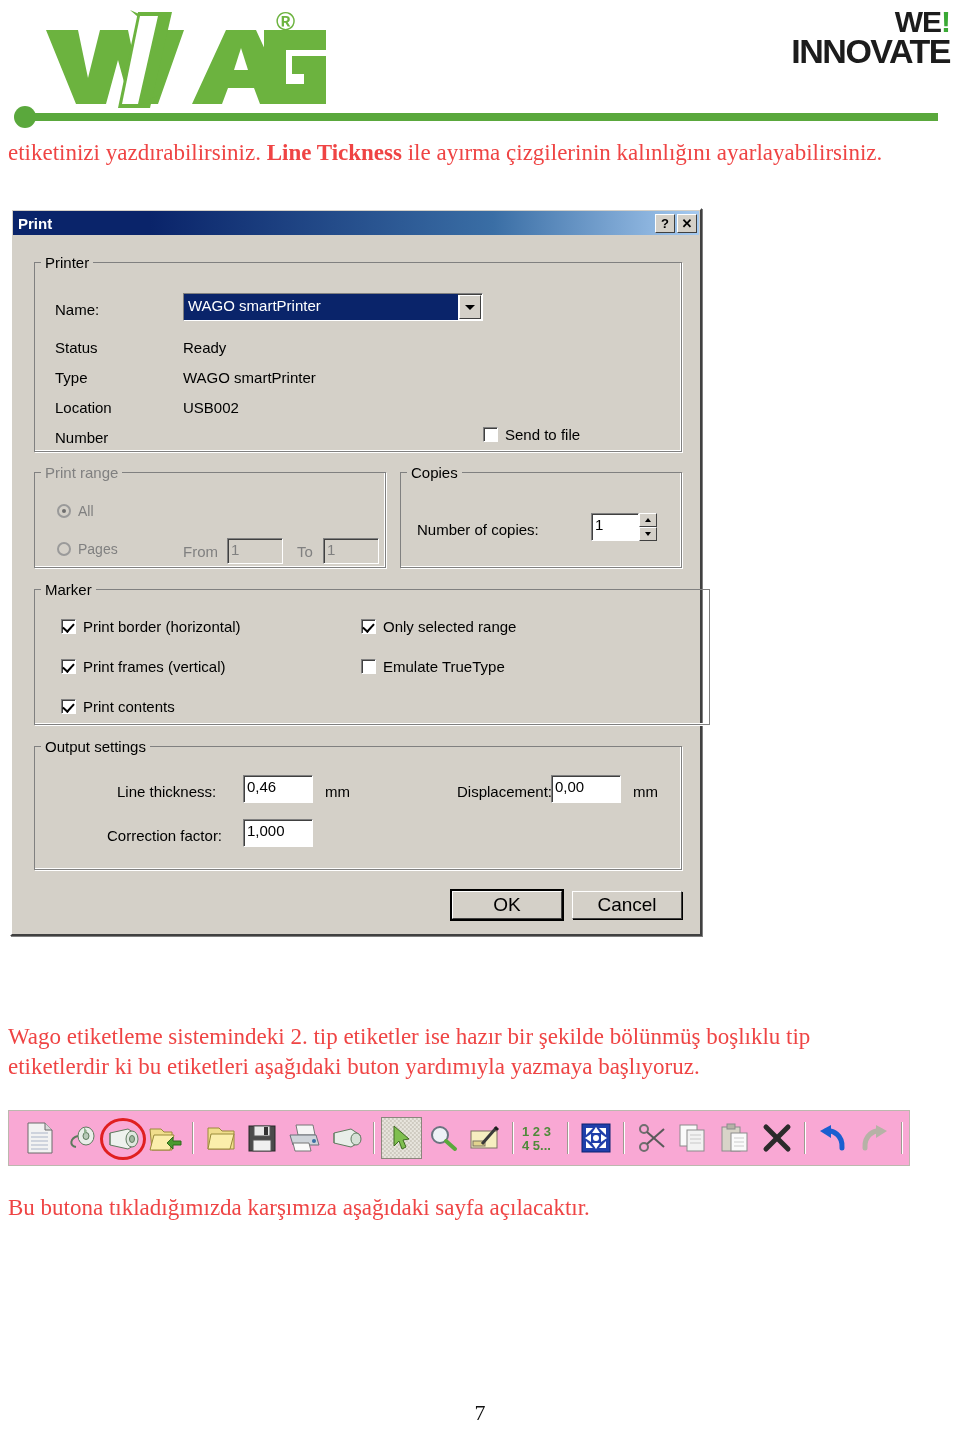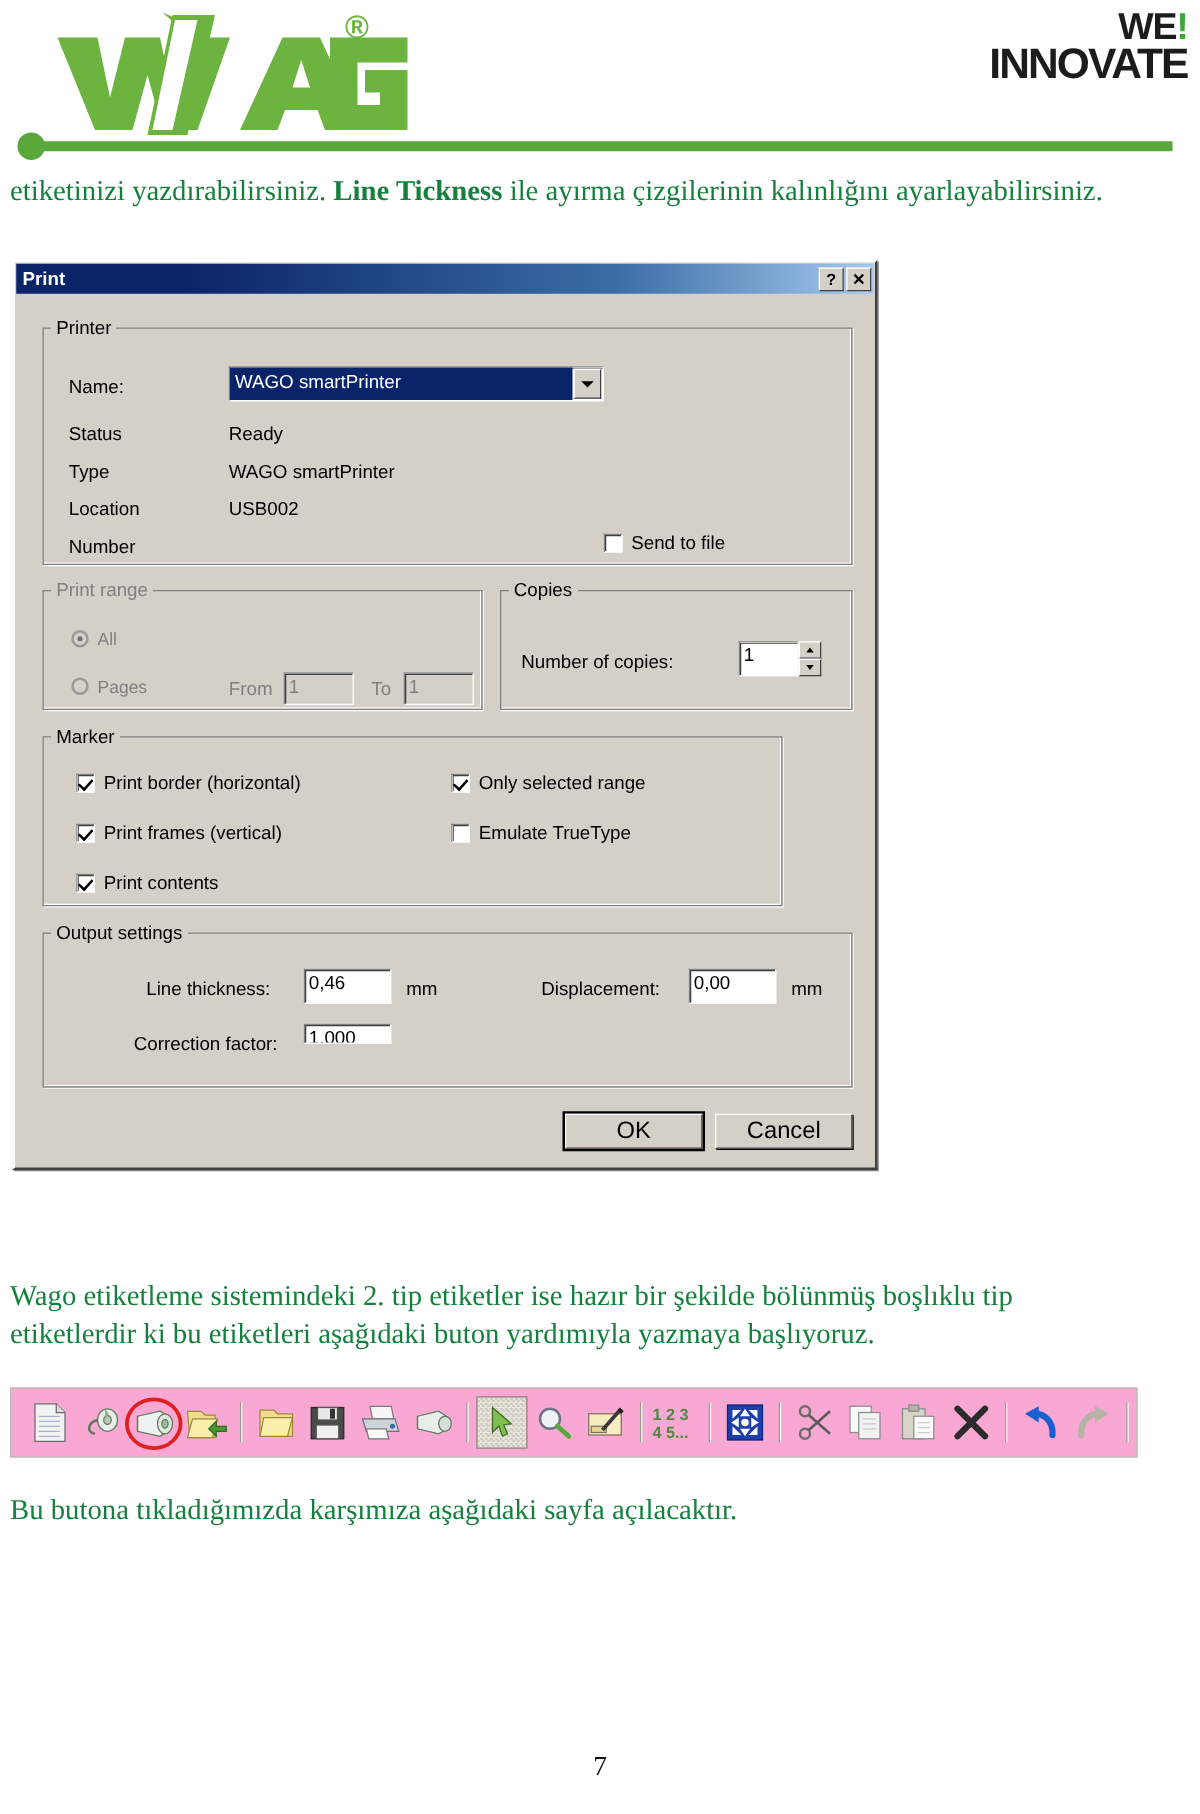--- a/index.html
+++ b/index.html
@@ -44,21 +44,21 @@
     width: 22px; height: 22px; border-radius: 50%;
     background: #5aa83c;
   }
 
   
   .para {
     position: absolute;
     font-family: "Liberation Serif", serif;
     font-size: 23px;
     line-height: 30px;
-    color: #15803d;
+    color: #ef4444;
   }
   .p-intro { left: 8px; top: 138px; width: 890px; }
   .p-intro b { font-weight: bold; }
   .p-mid   { left: 8px; top: 1022px; width: 900px; }
   .p-bot   { left: 8px; top: 1193px; width: 900px; }
   .page-no {
     position: absolute; left: 0; top: 1400px; width: 960px;
     text-align: center; font-size: 22px;
     font-family: "Liberation Serif", serif; color: #111;
   }
@@ -333,21 +333,21 @@
       <div class="spin" style="left:238px; top:32px; height:28px;">
         <div>
             <span class="tri-up-s"></span>
           </div>
         <div>
             <span class="tri-dn-s"></span>
           </div>
       </div>
     </fieldset>
 
-    <fieldset class="grp" style="left:22px; top:345px; width:592px; height:144px;">
+    <fieldset class="grp" style="left:22px; top:345px; width:676px; height:144px;">
       <legend>Marker</legend>
 
       <div class="cbrow" style="left:26px; top:20px;">
         <span class="cbox checked"></span>
         <span class="cl">Print border (horizontal)</span>
       </div>
       <div class="cbrow" style="left:26px; top:60px;">
         <span class="cbox checked"></span>
         <span class="cl">Print frames (vertical)</span>
       </div>
@@ -365,26 +365,26 @@
       </div>
     </fieldset>
 
     <fieldset class="grp" style="left:22px; top:502px; width:648px; height:132px;">
       <legend>Output settings</legend>
 
       <div class="lbl" style="left:82px; top:28px;">Line thickness:</div>
       <div class="field" style="left:208px; top:20px; width:70px; height:28px;">0,46</div>
       <div class="lbl" style="left:290px; top:28px;">mm</div>
 
-      <div class="lbl" style="left:398px; top:28px;text-align:right;">Displacement:</div>
+      <div class="lbl" style="left:422px; top:28px;text-align:right;">Displacement:</div>
       <div class="field" style="left:516px; top:20px; width:70px; height:28px;">0,00</div>
       <div class="lbl" style="left:598px; top:28px;">mm</div>
 
       <div class="lbl" style="left:72px; top:72px;">Correction factor:</div>
-      <div class="field" style="left:208px; top:64px; width:70px; height:16px;">1,000</div>
+      <div class="field" style="left:208px; top:64px; width:70px; height:28px;">1,000</div>
     </fieldset>
 
     <div class="btn default" style="left:440px; top:655px; width:110px;">OK</div>
     <div class="btn" style="left:560px; top:655px; width:110px;">Cancel</div>
   </div>
 </div>
 
 <div class="para p-mid">Wago etiketleme sistemindeki 2. tip etiketler ise hazır bir şekilde bölünmüş boşlıklu tip etiketlerdir ki bu etiketleri aşağıdaki buton yardımıyla yazmaya başlıyoruz.</div>
 
 <div class="toolbar">

